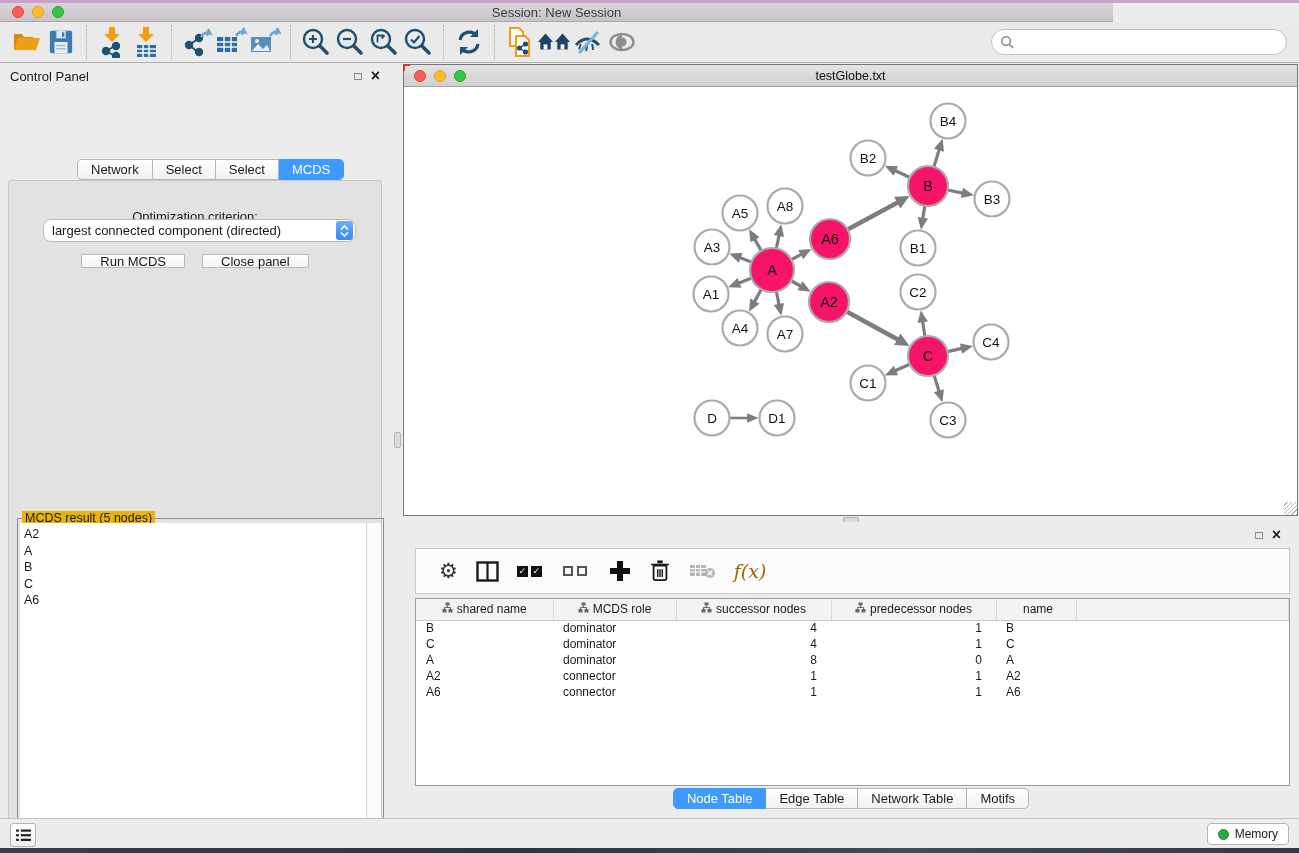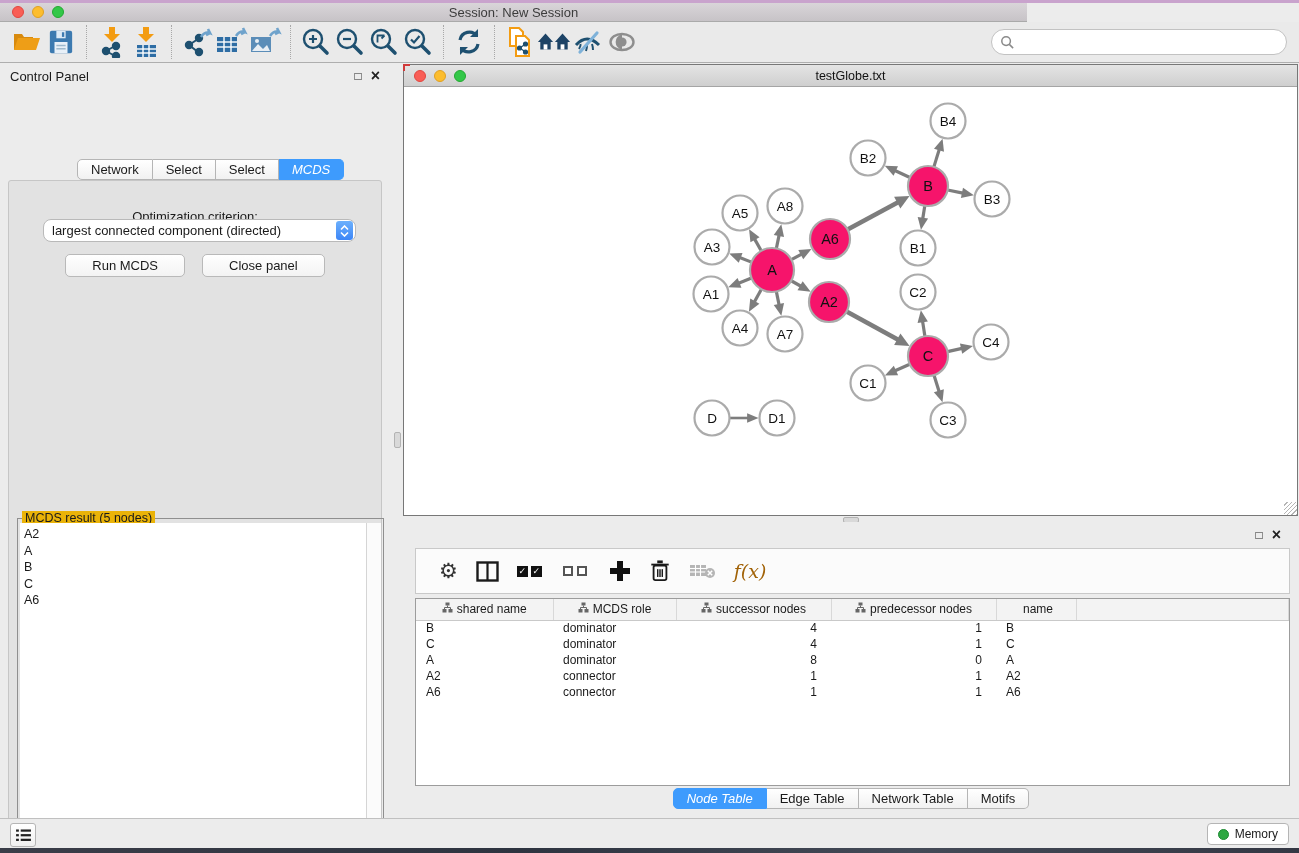--- a/index.html
+++ b/index.html
@@ -1,21 +1,21 @@
 <!DOCTYPE html>
 <html><head>
 <meta charset="utf-8">
 <style>
   * { margin:0; padding:0; box-sizing:border-box; }
   html,body { width:1299px; height:853px; overflow:hidden; }
   body { font-family:"Liberation Sans",sans-serif; background:#ECECEC; position:relative; font-size:13px; color:#1a1a1a; }
 
   
   .wall-strip-top { position:absolute; left:0; top:0; width:1299px; height:3px; background:#c9a3cd; }
-  .titlebar { position:absolute; left:0; top:3px; width:1027px; height:19px;
+  .titlebar { position:absolute; left:0; top:3px; width:1113px; height:19px;
     background:linear-gradient(#d9d5d9,#c7c3c7); border-bottom:1px solid #aaa;
     display:flex; align-items:center; }
   .lights { display:flex; gap:8px; margin-left:12px; }
   .light { width:12px; height:12px; border-radius:50%; }
   .light.red{ background:#f95e56; border:1px solid #e14640;}
   .light.yellow{ background:#fcbd2e; border:1px solid #dfa023;}
   .light.green{ background:#33c748; border:1px solid #23a832;}
   .titlebar .title { position:absolute; left:0; right:0; text-align:center; font-size:13px; color:#3c3c3c; }
 
   
@@ -31,34 +31,34 @@
   .control-panel { position:absolute; left:0; top:63px; width:390px; height:755px; background:#ececec; }
   .panel-titlerow { height:26px; display:flex; align-items:center; padding:0 10px; }
   .panel-titlerow .ptitle { font-size:13px; color:#1a1a1a; }
   .panel-winbtns { margin-left:auto; display:flex; gap:9px; align-items:center; }
   .wbtn { font-size:13px; color:#222; font-weight:bold; line-height:12px; cursor:default; }
   .cp-tabs { position:absolute; left:77px; top:96px; display:flex;text-align:right; }
   .tab { height:21px; padding:0 13px; display:flex; align-items:center; justify-content:center;
     background:linear-gradient(#fff,#f1f1f1); border:1px solid #b5b5b5; border-left:none; font-size:13px; }
   .tab:first-child { border-left:1px solid #b5b5b5; border-radius:5px 0 0 5px; }
   .tab:last-child { border-radius:0 5px 5px 0; }
-  .tab.active { background:#3e9bfd; color:#fff; border-color:#3e9bfd;font-style:italic; }
+  .tab.active { background:#3e9bfd; color:#fff; border-color:#3e9bfd; }
   .cp-inner { position:absolute; left:8px; top:117px; width:374px; height:683px; background:#e2e2e2;
     border:1px solid #c6c6c6; border-radius:3px; }
   .opt-label { text-align:center; margin-top:28px; font-size:13px; }
   .dropdown { position:absolute; left:34px; top:38px; width:313px; height:23px; background:#fff;
     border:1px solid #b9b9b9; border-radius:8px; display:flex; align-items:center; }
   .dropdown .dd-text { flex:1; padding-left:8px; font-size:13px; white-space:nowrap; overflow:hidden; }
   .dd-spin { width:17px; height:19px; margin-right:2px; border-radius:3px;
     background:linear-gradient(#6cb0fc,#3d86f7); display:flex; flex-direction:column;
     align-items:center; justify-content:center; color:#fff; }
   .dd-spin svg { display:block; }
   .cp-btnrow { position:absolute; left:0; top:73px; width:100%; display:flex; justify-content:center; gap:17px; }
-  .pushbtn { height:23px; padding:0 26px; background:linear-gradient(#fff,#f3f3f3); border:1px solid #b9b9b9;
-    border-radius:5px; font-size:13px; display:flex; align-items:center; }
+  .pushbtn { height:14px; padding:0 18px; background:linear-gradient(#fff,#f3f3f3); border:1px solid #b9b9b9;
+    border-radius:0; font-size:13px; display:flex; align-items:center; }
   .fieldset { position:absolute; left:8px; top:337px; width:367px; height:341px; border:1px solid #8f8f8f; }
   .fieldset .legend { position:absolute; left:4px; top:-8px; background:#eab308; padding:0 3px; font-size:12.5px; }
   .mcds-list { position:absolute; left:2px; top:4px; right:16px; bottom:2px; background:#fff;
     border-right:1px solid #d5d5d5; padding:3px 0 0 4px; font-size:12.5px; line-height:16.5px; overflow:hidden; }
   .mcds-scroll { position:absolute; top:4px; right:2px; bottom:2px; width:14px; background:#fbfbfb; }
   .mcds-listbg { position:absolute; left:2px; top:4px; right:2px; bottom:2px; background:#fff; }
 
   
   .net-window { position:absolute; left:403px; top:64px; width:895px; height:452px;
     border:1px solid #777; background:#fff; }

